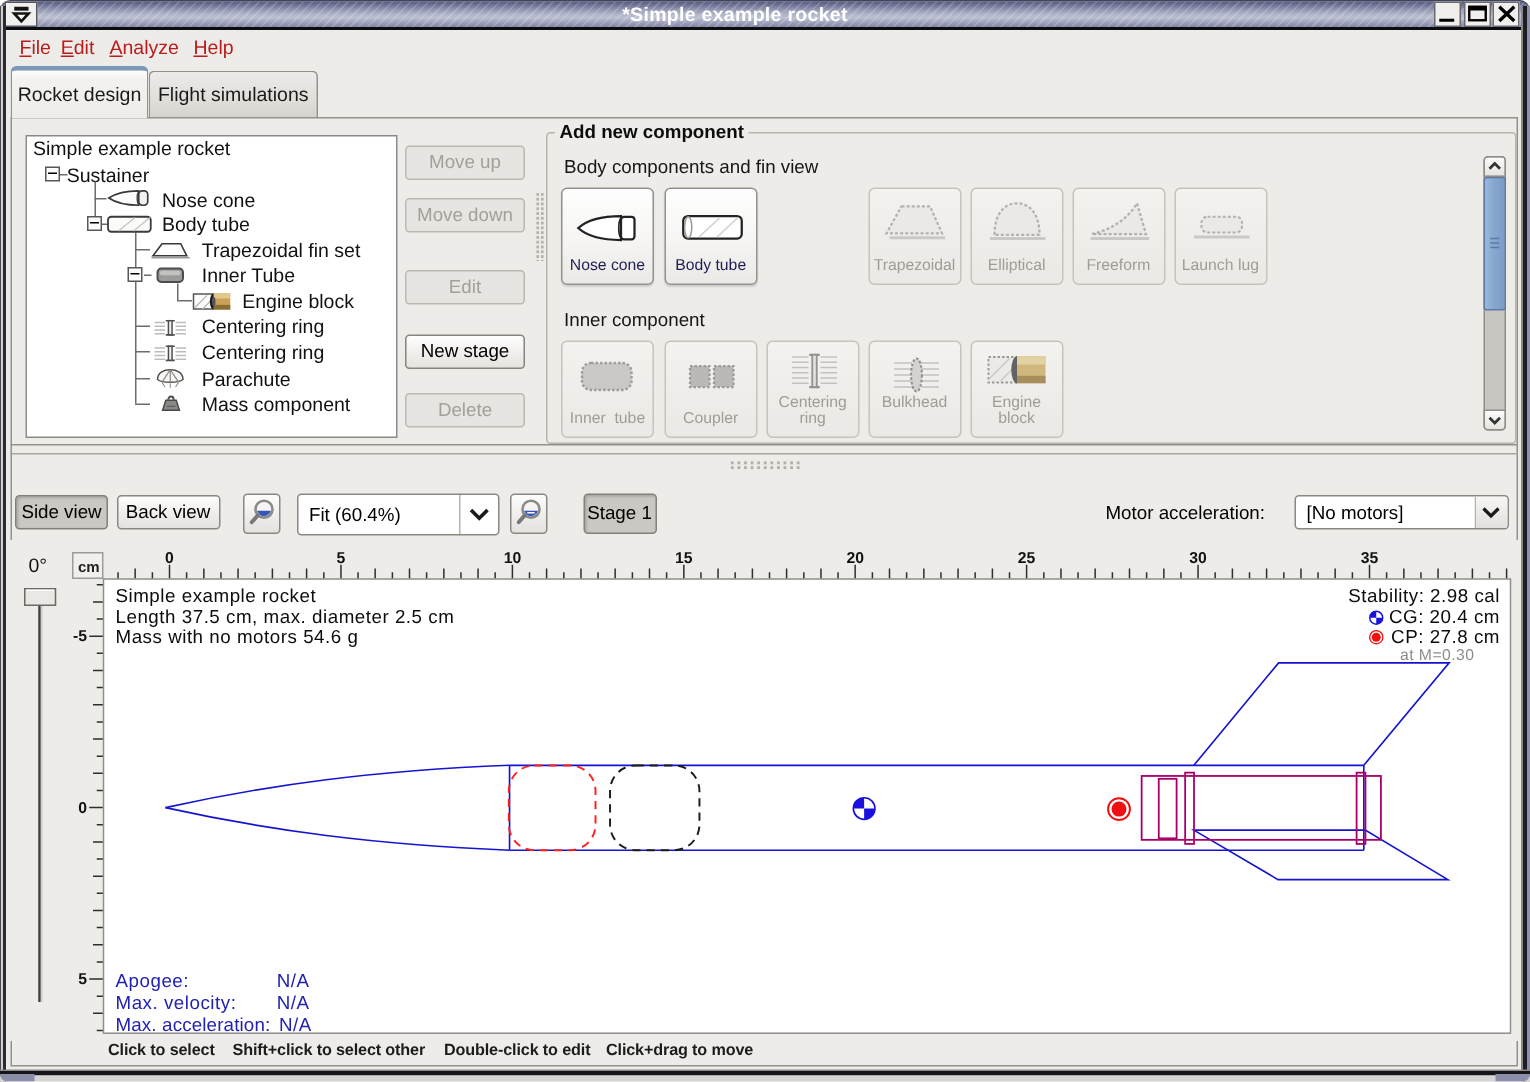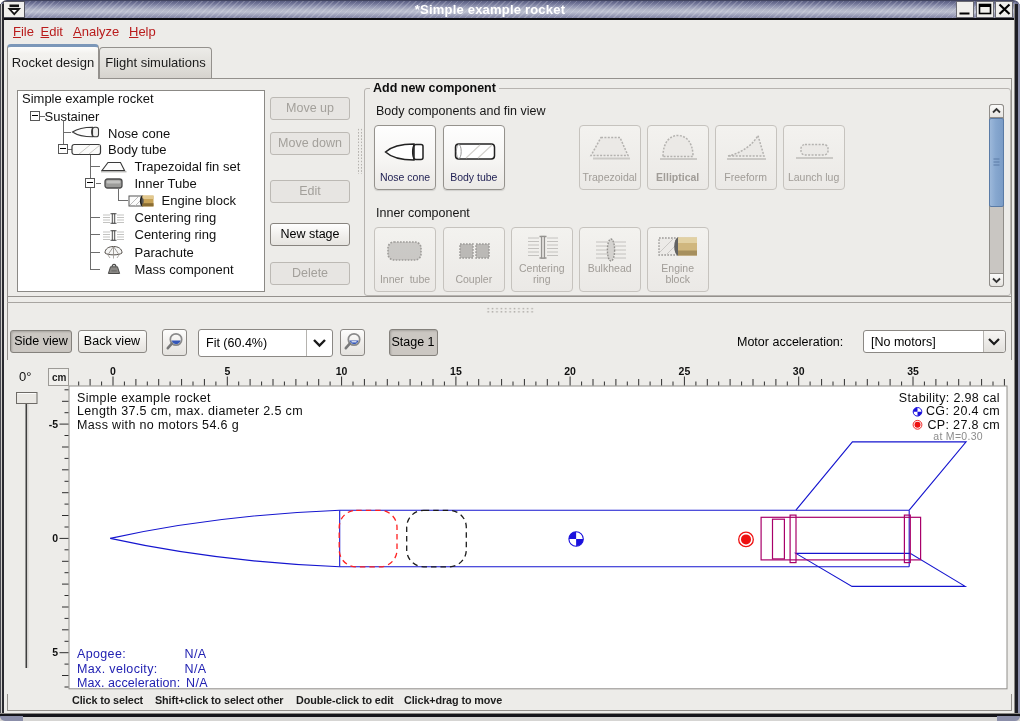--- a/index.html
+++ b/index.html
@@ -210,21 +210,21 @@
     </svg>
     <div class="clab" style="top:46px;">Body tube</div>
   </div>
   <div class="cbtn dis" style="left:578.7px;top:125px;">
     <svg class="abs" style="left:8px;top:6px;" width="46" height="34" viewBox="0 0 46 34" opacity="0.62">
       <path d="M13 5.5 L32 5.5 L40 23.5 L3 23.5 Z" fill="#e8e6e3" stroke="#8f8d8a" stroke-width="1.5" stroke-dasharray="2,1.4"></path>
       <path d="M5 26.5 L42 26.5" stroke="#b5b3af" stroke-width="2"></path>
     </svg>
     <div class="clab" style="top:46px;">Trapezoidal</div>
   </div>
-  <div class="cbtn dis" style="left:646.7px;top:125px;font-weight:bold;">
+  <div class="cbtn dis" style="left:646.7px;top:125px;">
     <svg class="abs" style="left:8px;top:6px;" width="46" height="34" viewBox="0 0 46 34" opacity="0.62">
       <path d="M7 24.5 C7 10 14 3.5 22 3.5 C30 3.5 37 10 37 24.5 Z" fill="#e8e6e3" stroke="#8f8d8a" stroke-width="1.5" stroke-dasharray="2,1.4"></path>
       <path d="M4 27 L41 27" stroke="#b5b3af" stroke-width="2"></path>
     </svg>
     <div class="clab" style="top:46px;">Elliptical</div>
   </div>
   <div class="cbtn dis" style="left:714.6px;top:125px;">
     <svg class="abs" style="left:8px;top:6px;" width="46" height="34" viewBox="0 0 46 34" opacity="0.62">
       <path d="M4 24 C16 21.5 28 14 34 3.5 L40 24 Z" fill="#e8e6e3" stroke="#8f8d8a" stroke-width="1.5" stroke-dasharray="2,1.4"></path>
       <path d="M3 27 L42 27" stroke="#b5b3af" stroke-width="2"></path>

